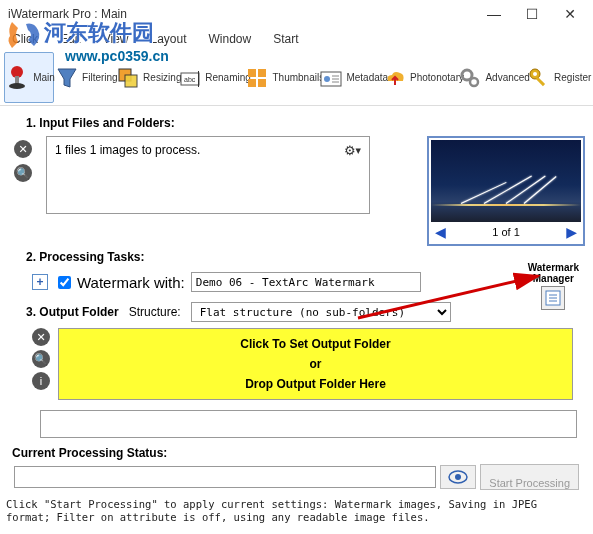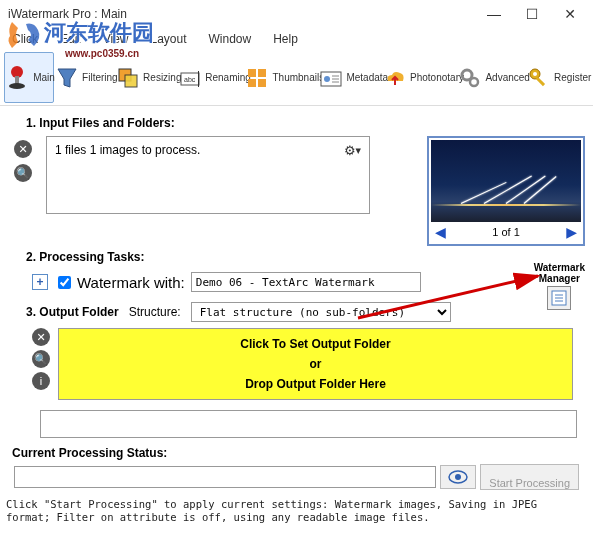--- a/index.html
+++ b/index.html
@@ -3,21 +3,21 @@
 <meta charset="utf-8">
 <style>
 * { margin: 0; padding: 0; box-sizing: border-box; font-family: Arial, sans-serif; }
 body { width: 593px; height: 534px; background: #fff; overflow: hidden; position: relative; font-size: 11px; }
 .titlebar { height: 28px; display: flex; align-items: center; padding: 0 8px; background: #fff; }
 .titlebar-title { font-size: 12px; color: #333; flex: 1; }
 .titlebar-btns { display: flex; gap: 8px; }
 .titlebar-btn { width: 30px; height: 24px; display: flex; align-items: center; justify-content: center; font-size: 14px; color: #333; }
 .watermark-overlay { position: absolute; top: 18px; left: 0; font-size: 22px; font-weight: bold; font-family: "Microsoft YaHei", sans-serif; z-index: 10; pointer-events: none; }
 .watermark-cn { color: #3a6bc4; text-shadow: 1px 1px 0 #fff; }
-.watermark-url { position: absolute; top: 48px; left: 65px; font-size: 10px; color: #7f1d1d; font-weight: bold; z-index: 10; pointer-events: none; }
+.watermark-url { position: absolute; top: 48px; left: 65px; font-size: 14px; color: #0369a1; font-weight: bold; z-index: 10; pointer-events: none; }
 .wm-logo { position: absolute; top: 18px; left: 4px; width: 40px; height: 38px; z-index: 9; pointer-events: none; }
 .menubar { height: 22px; display: flex; align-items: center; padding: 0 8px; gap: 14px; font-size: 12px; color: #333; border-bottom: 0; }
 .menu-item { padding: 2px 4px; }
 .toolbar { height: 56px; display: flex; padding: 2px 4px; gap: 2px; border-bottom: 1px solid #ddd; background: #fff; }
 .tool-btn { display: flex; flex-direction: row; align-items: center; justify-content: center; padding: 2px 6px; gap: 2px; border: 1px solid transparent; font-size: 10px; color: #333; min-width: 46px; }
 .tool-btn.active { border: 1px solid #7da8d8; background: #e5f0ff; border-radius: 2px; }
 .tool-icon { width: 30px; height: 30px; display: flex; align-items: center; justify-content: center; }
 .content { padding: 6px 8px; }
 .section-hdr { font-weight: bold; font-size: 12px; margin: 4px 0 6px 18px; }
 .row1 { display: flex; gap: 8px; }
@@ -29,21 +29,21 @@
 .preview-img { width: 100%; height: 82px; background: linear-gradient(to bottom, #0a1840 0%, #122a5a 55%, #2a406a 75%, #1a2030 100%); position: relative; overflow: hidden; }
 .light-streak { position: absolute; background: #fff; height: 1px; transform-origin: left; }
 .horizon { position: absolute; bottom: 16px; left: 0; right: 0; height: 2px; background: linear-gradient(90deg, transparent, #e8d080, #f0c060, #e8d080, transparent); }
 .preview-nav { display: flex; align-items: center; justify-content: space-between; padding: 2px 4px; font-size: 11px; }
 .nav-arrow { color: #2050c0; font-size: 14px; }
 .row2 { display: flex; align-items: center; gap: 6px; margin: 8px 0 8px 24px; position: relative; }
 .add-btn { width: 16px; height: 16px; border: 1px solid #5a8cc8; color: #3060b0; display: flex; align-items: center; justify-content: center; font-size: 12px; font-weight: bold; margin-right: 4px; }
 .chk { width: 13px; height: 13px; }
 .wm-label { font-size: 15px; }
 .wm-input { font-family: monospace; font-size: 11px; border: 1px solid #999; padding: 2px 4px; width: 230px; height: 20px; }
-.wm-mgr { position: absolute; right: 0; top: -10px; display: flex; flex-direction: column; align-items: center; }
+.wm-mgr { position: absolute; right: 6px; top: -10px; display: flex; flex-direction: column; align-items: center; }
 .wm-mgr-label { font-size: 10px; font-weight: bold; text-align: center; line-height: 1.1; }
 .wm-mgr-btn { width: 24px; height: 24px; border: 1px solid #888; margin-top: 2px; background: #f0f0f0; display: flex; align-items: center; justify-content: center; }
 .arrow-annot { position: absolute; right: 30px; top: 8px; pointer-events: none; z-index: 5; }
 .row3 { display: flex; align-items: center; gap: 10px; margin: 10px 0 6px 18px; font-size: 12px; }
 .select { border: 1px solid #999; padding: 1px 4px; font-size: 11px; height: 20px; background: #fff; font-family: Arial; }
 .sel-folder { width: 80px; }
 .sel-struct { width: 260px; font-family: monospace; }
 .output-area { display: flex; gap: 8px; margin-left: 24px; }
 .output-icons { display: flex; flex-direction: column; gap: 4px; }
 .output-box { flex: 1; background: #ffff33; border: 1px solid #999; height: 72px; display: flex; flex-direction: column; align-items: center; justify-content: center; gap: 6px; font-weight: bold; font-size: 12px; margin-right: 12px; }
@@ -74,21 +74,21 @@
     <div class="titlebar-btn">✕</div>
   </div>
 </div>
 
 <div class="menubar">
   <span class="menu-item">Click</span>
   <span class="menu-item">Edit</span>
   <span class="menu-item">View</span>
   <span class="menu-item">Layout</span>
   <span class="menu-item">Window</span>
-  <span class="menu-item">Help</span>
+  <span class="menu-item">Start</span>
 </div>
 
 <div class="toolbar">
   <div class="tool-btn active">
     <span class="tool-icon">
         <svg width="28" height="28" viewBox="0 0 28 28">
           <circle cx="14" cy="8" r="6" fill="#d02020"></circle>
           <rect x="12" y="12" width="4" height="8" fill="#888"></rect>
           <ellipse cx="14" cy="22" rx="8" ry="3" fill="#333"></ellipse>
         </svg>

